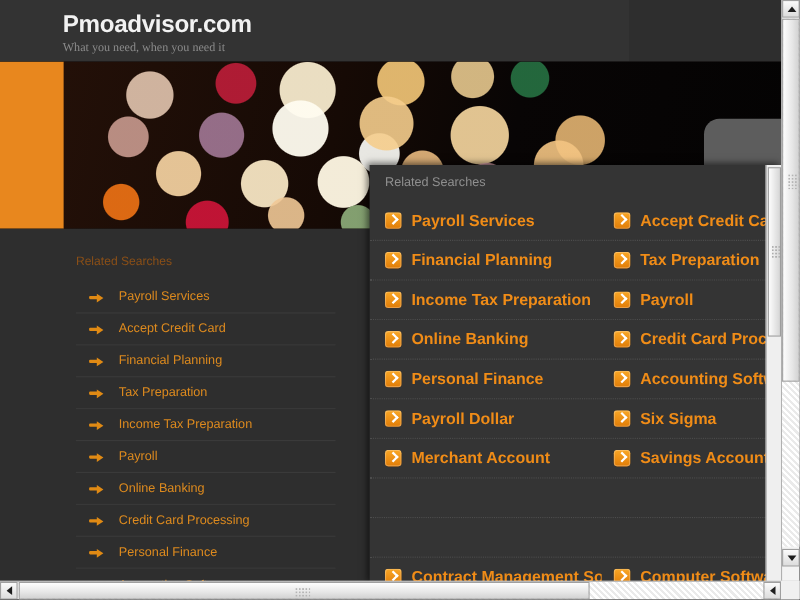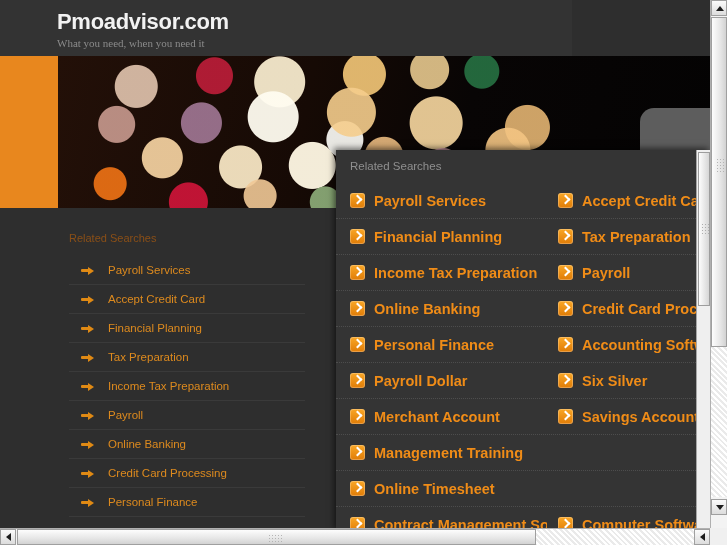--- a/index.html
+++ b/index.html
@@ -347,44 +347,36 @@
           <span class="ov-label">Accounting Software</span>
         </div>
       </div>
       <div class="ov-row">
         <div class="ov-cell left">
           <span class="ov-icon"></span>
           <span class="ov-label">Payroll Dollar</span>
         </div>
         <div class="ov-cell right">
           <span class="ov-icon"></span>
-          <span class="ov-label">Six Silver</span>
+          <span class="ov-label">Six Sigma</span>
         </div>
       </div>
       <div class="ov-row">
         <div class="ov-cell left">
           <span class="ov-icon"></span>
           <span class="ov-label">Merchant Account</span>
         </div>
         <div class="ov-cell right">
           <span class="ov-icon"></span>
           <span class="ov-label">Savings Account</span>
         </div>
       </div>
       <div class="ov-row">
-        <div class="ov-cell left">
-          <span class="ov-icon"></span>
-          <span class="ov-label">Management Training</span>
-        </div>
-      </div>
-      <div class="ov-row">
-        <div class="ov-cell left">
-          <span class="ov-icon"></span>
-          <span class="ov-label">Online Timesheet</span>
-        </div>
+      </div>
+      <div class="ov-row">
       </div>
       <div class="ov-row">
         <div class="ov-cell left">
           <span class="ov-icon"></span>
           <span class="ov-label">Contract Management Software</span>
         </div>
         <div class="ov-cell right">
           <span class="ov-icon"></span>
           <span class="ov-label">Computer Software</span>
         </div>

